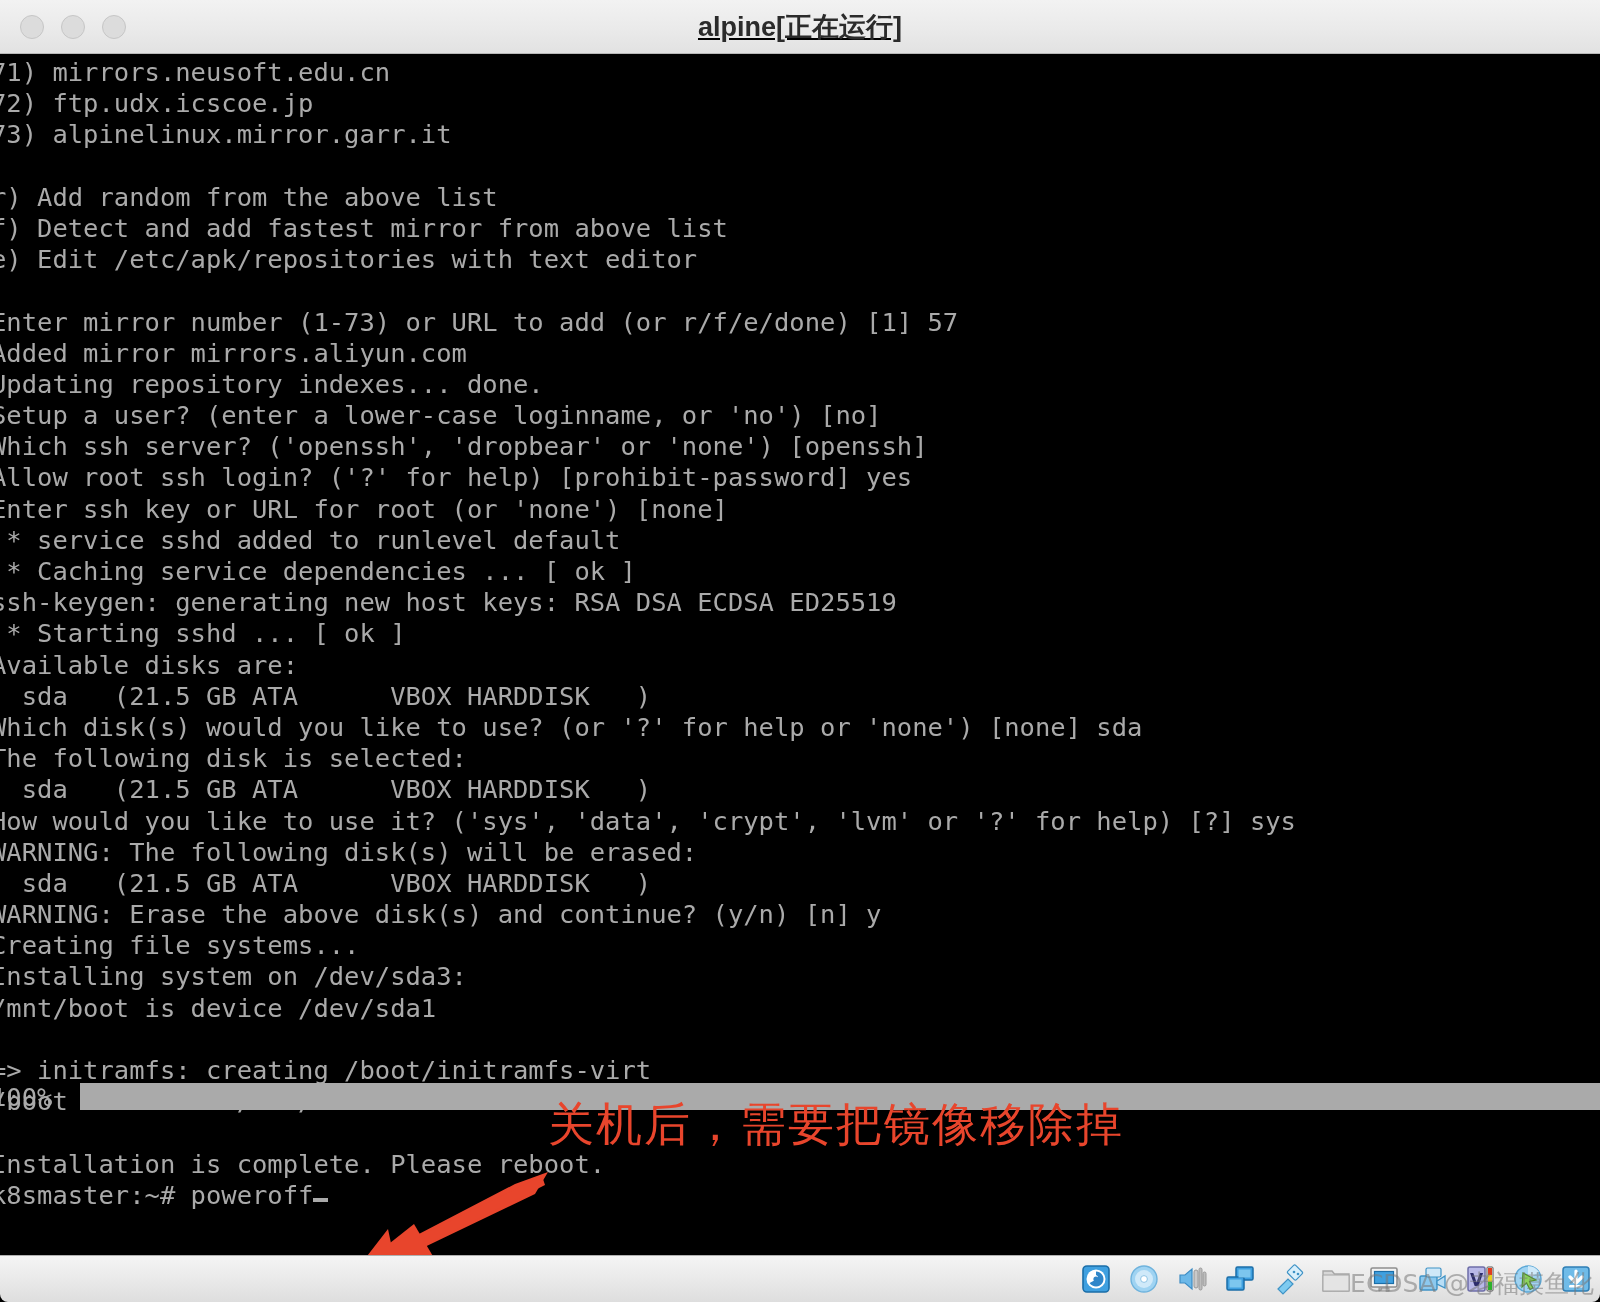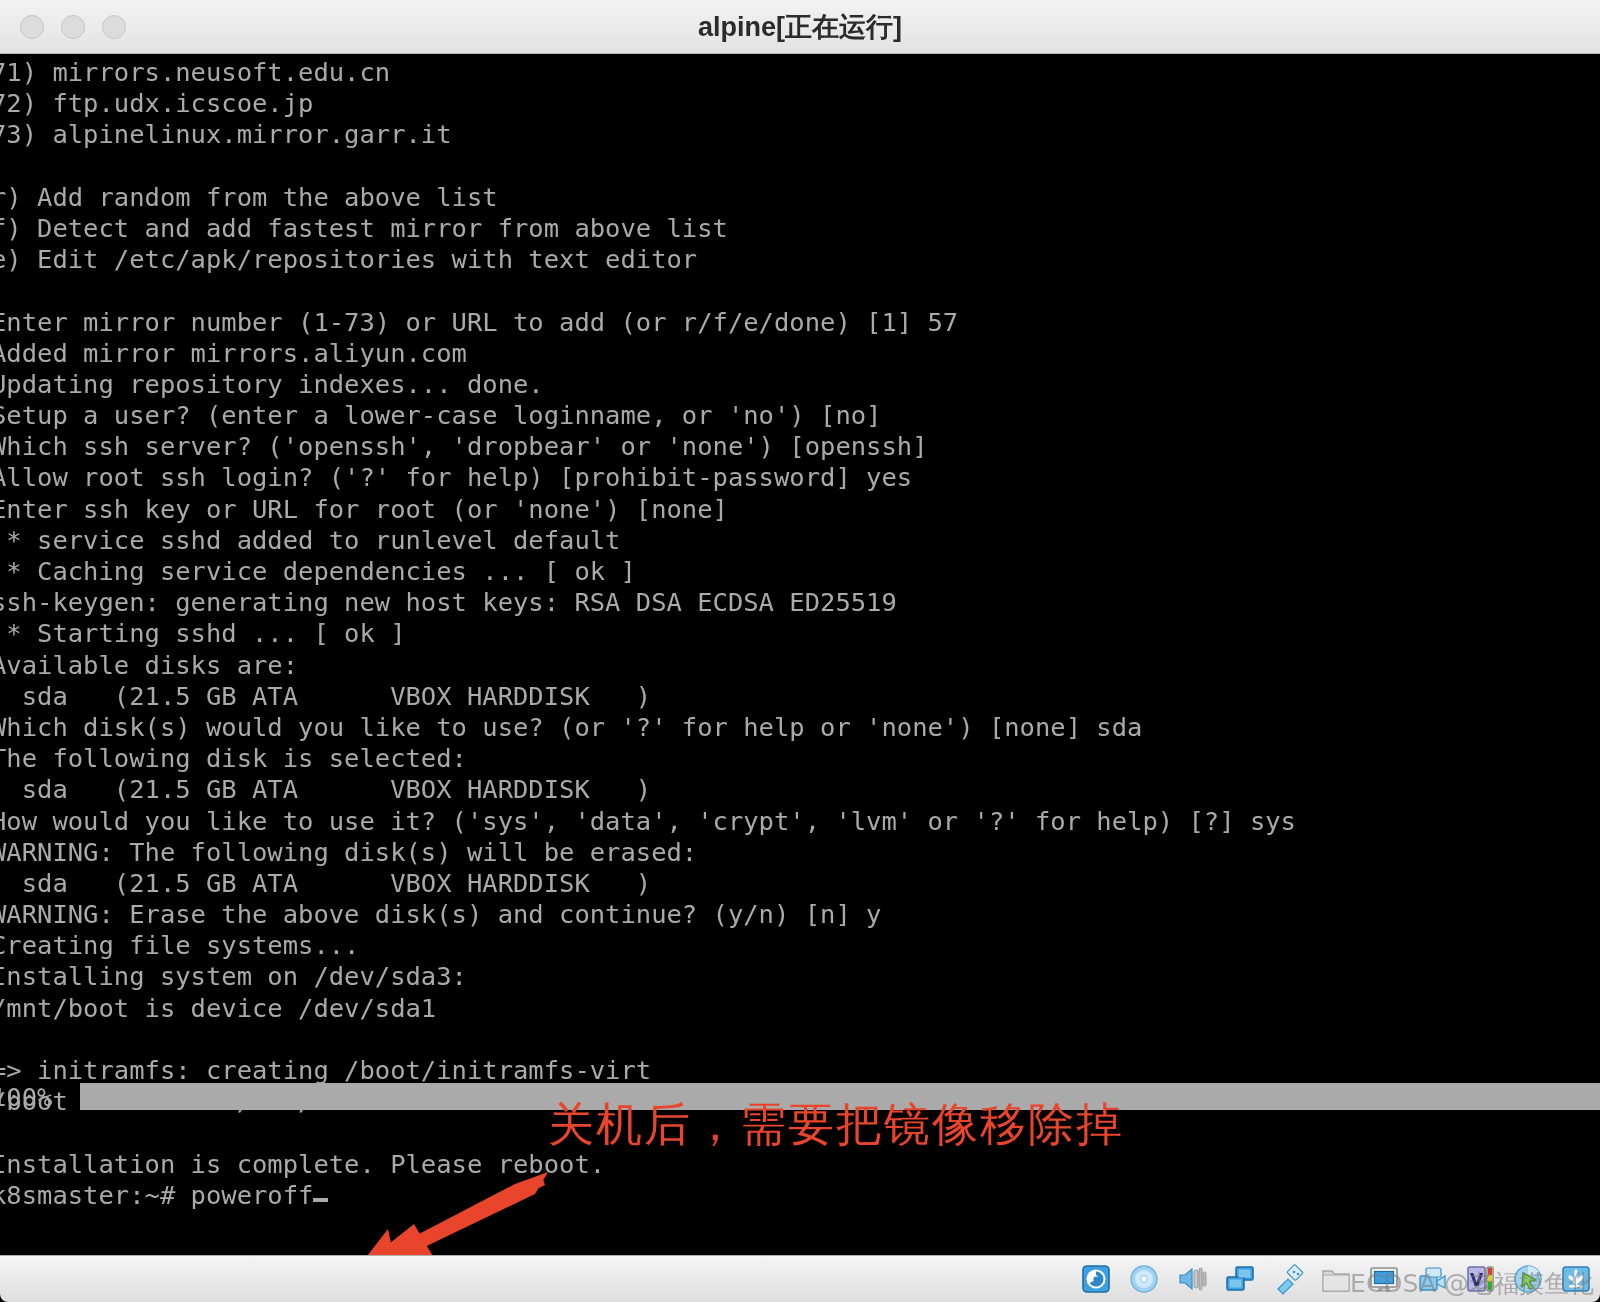--- a/index.html
+++ b/index.html
@@ -15,20 +15,21 @@
     font-family: "Liberation Sans", sans-serif;
   }
 
   #vm-window {
     position: relative;
     width: 1600px;
     height: 1302px;
     background: #000;
     display: flex;
     flex-direction: column;
+    text-decoration: underline;
   }
 
   
   #titlebar {
     position: relative;
     height: 54px;
     flex: 0 0 54px;
     background: linear-gradient(180deg, #f2f2f2 0%, #eaeaea 55%, #e2e2e2 100%);
     border-bottom: 1px solid #b9b9b9;
     display: flex;

